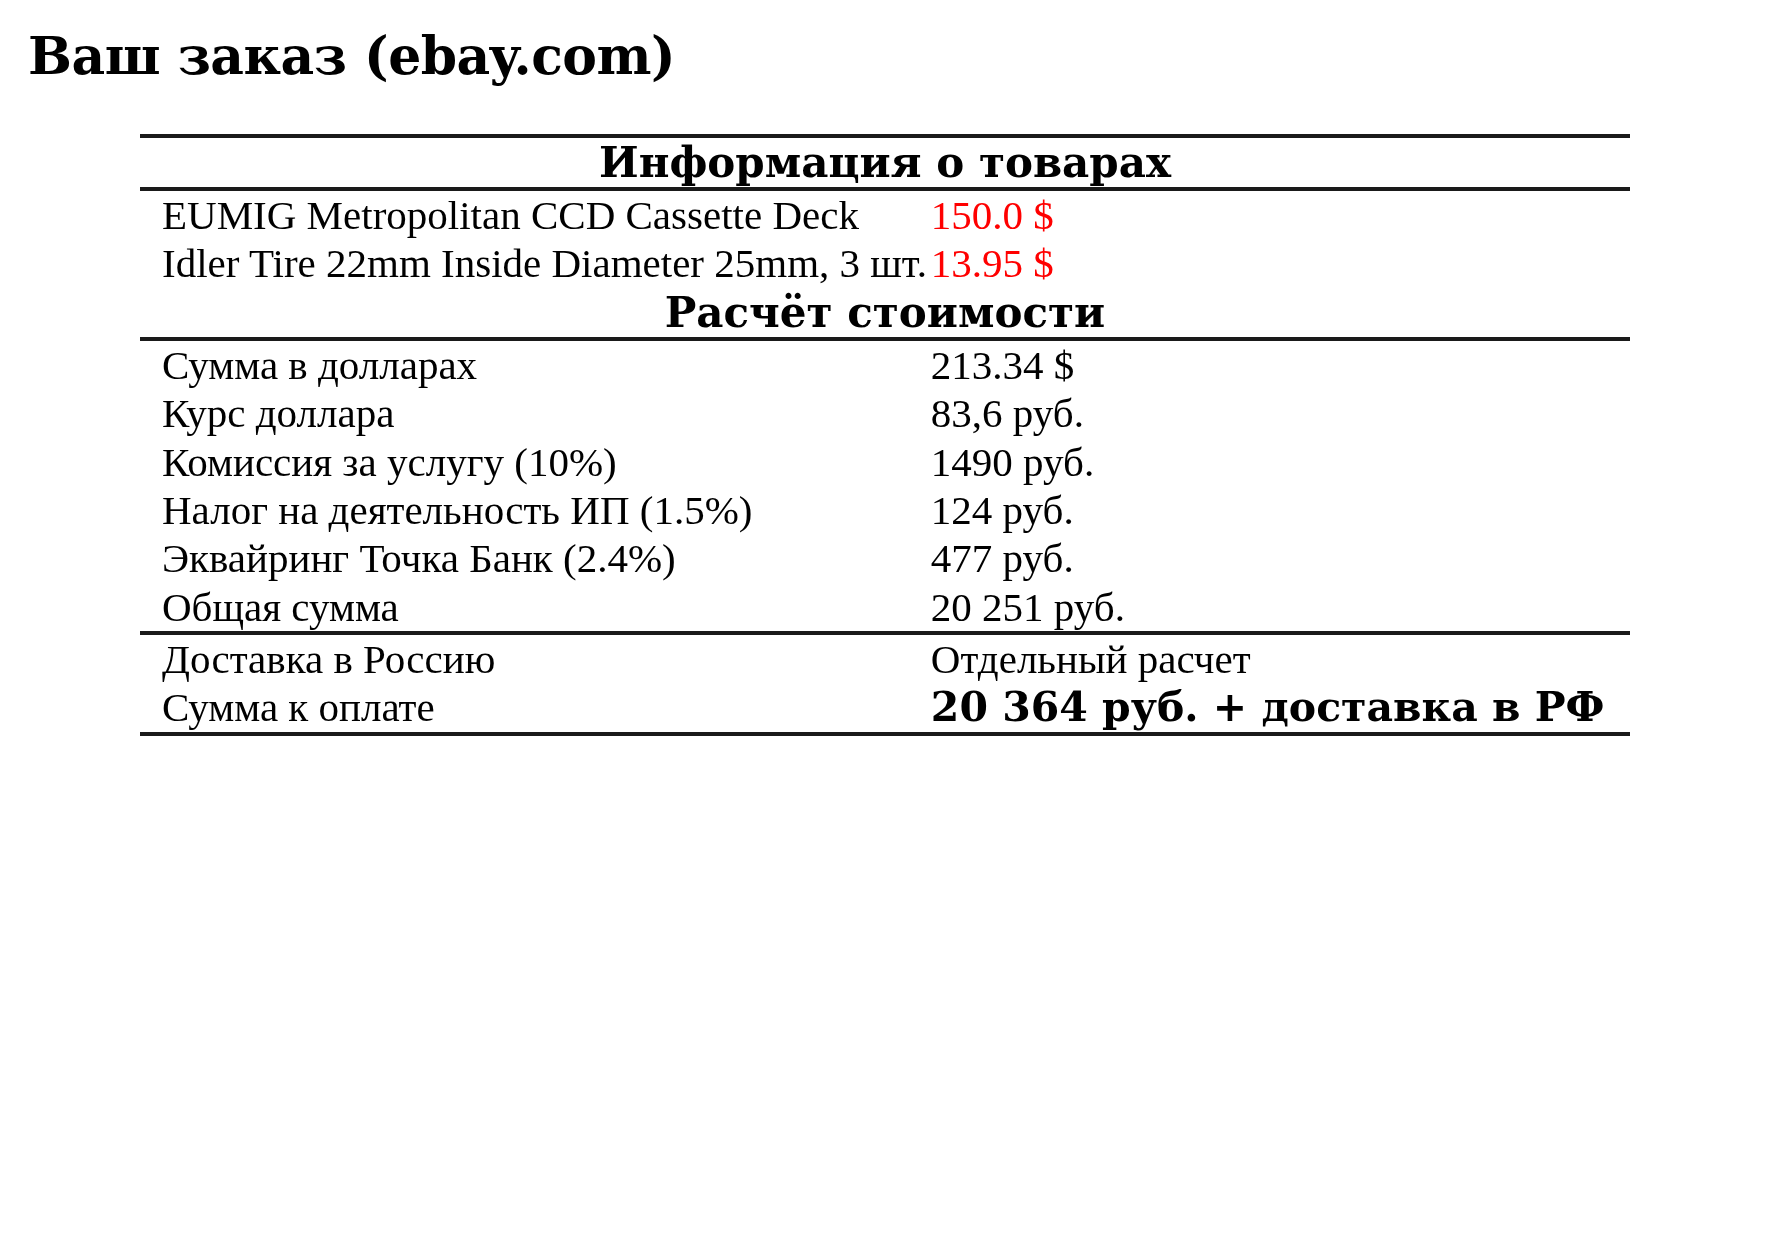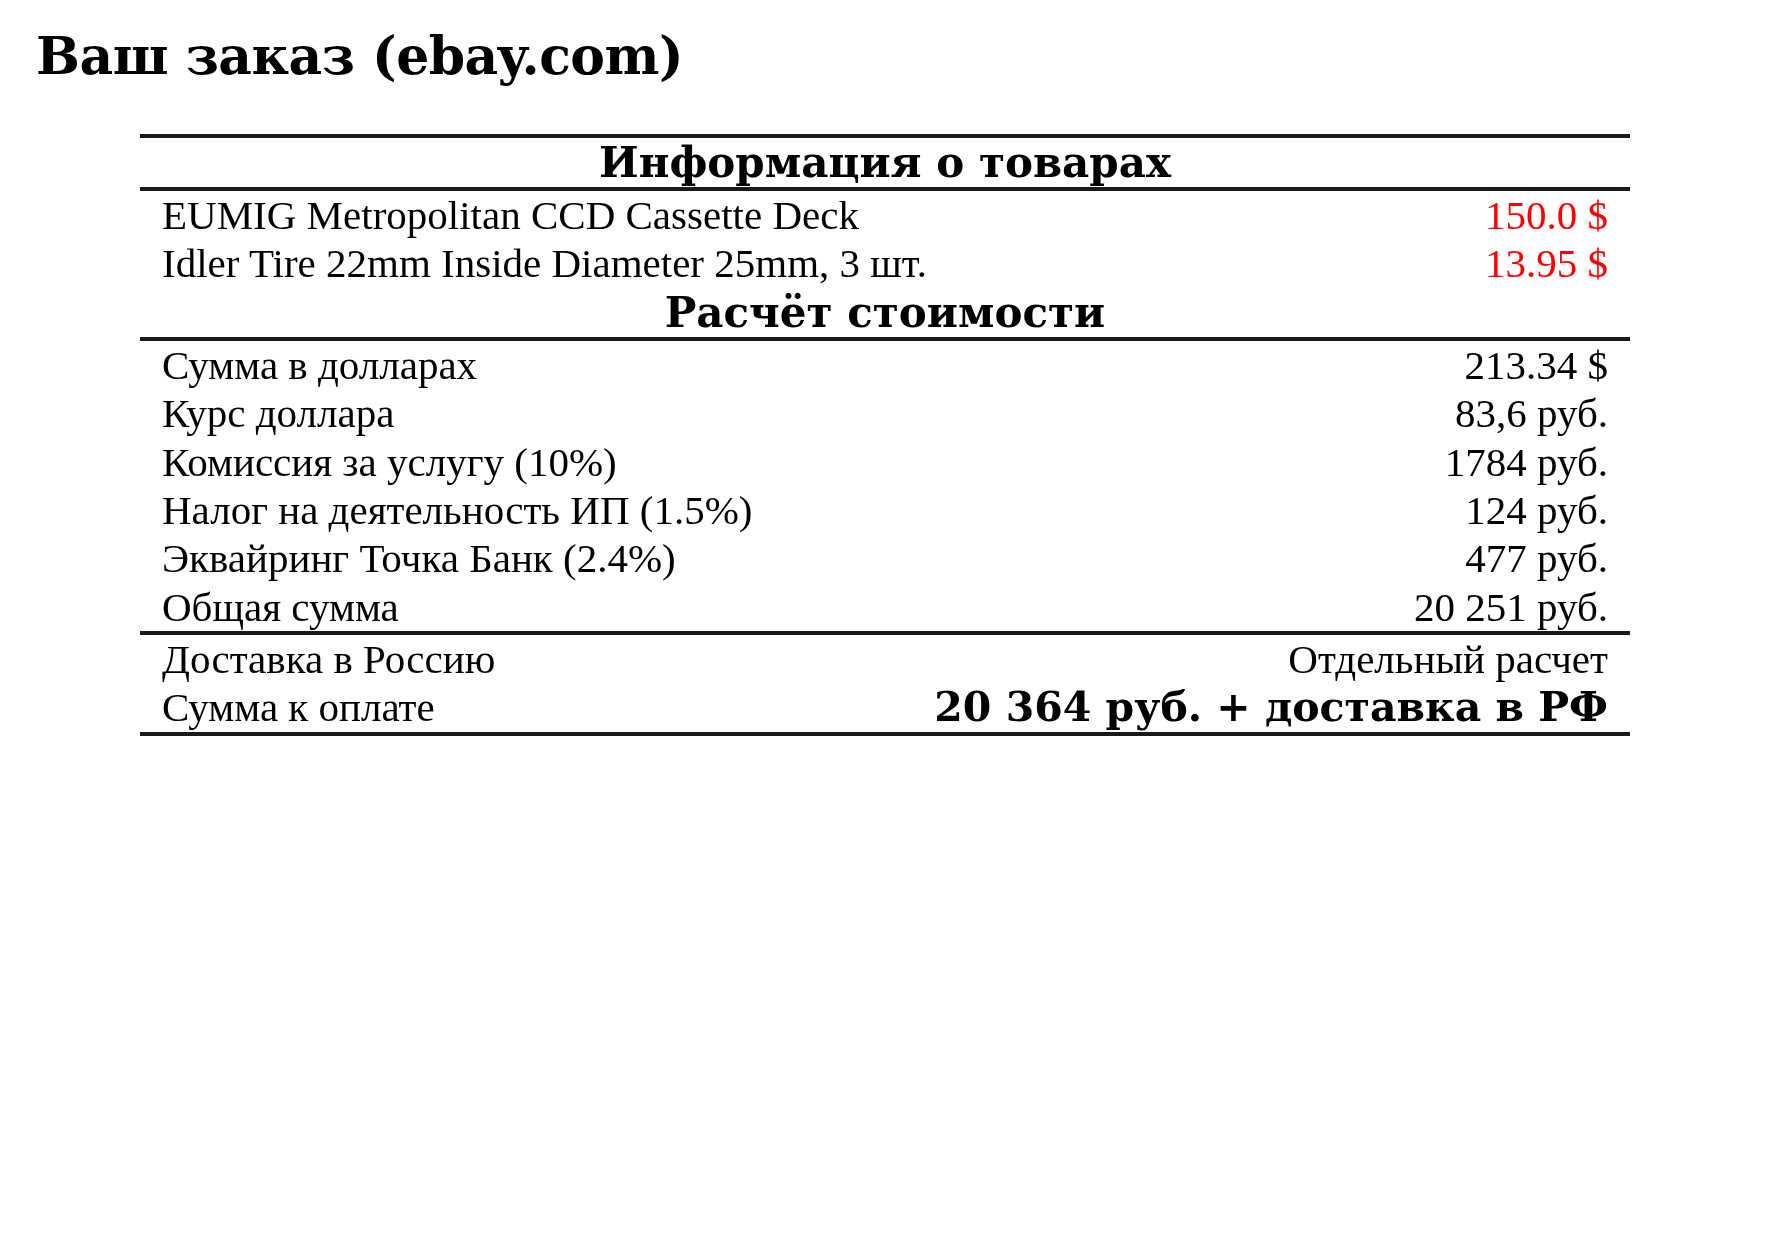--- a/index.html
+++ b/index.html
@@ -18,21 +18,21 @@
     position: relative;
     width: 1775px;
     height: 1250px;
     box-sizing: border-box;
   }
   .doc-title {
     font-family: "DejaVu Serif", serif;
     font-weight: bold;
     font-size: 52px;
     line-height: 1;
-    padding: 30px 0 0 36px;
+    padding: 30px 0 0 28px;
     letter-spacing: -0.5px;
   }
   .table-wrap {
     margin: 52px 0 6px 140px;
     width: 1490px;
   }
   table.order {
     width: 100%;
     border-collapse: collapse;
     font-size: 40px;
@@ -58,21 +58,21 @@
     font-size: 41px;
     padding: 8px 0 9px 0;
     line-height: 1.18;
   }
   .label-cell {
     text-align: left;
     padding-left: 22px !important;
     white-space: nowrap;
   }
   .value-cell {
-    text-align: right;
+    text-align: left;
     padding-right: 22px !important;
     white-space: nowrap;
   }
   .price-red {
     color: #ff0000;
   }
   .italic {
     font-style: italic;
   }
   .bold {
@@ -122,21 +122,21 @@
         </tr>
 
         <tr class="item-row">
           <td class="label-cell">Курс доллара</td>
           <td class="value-cell">83,6 руб.</td>
         </tr>
 
 
         <tr class="item-row pad-top">
           <td class="label-cell">Комиссия за услугу (10%)</td>
-          <td class="value-cell">1784 руб.</td>
+          <td class="value-cell">1490 руб.</td>
         </tr>
 
         <tr class="item-row">
           <td class="label-cell">Налог на деятельность ИП (1.5%)</td>
           <td class="value-cell">124 руб.</td>
         </tr>
 
         <tr class="item-row">
           <td class="label-cell">Эквайринг Точка Банк (2.4%)</td>
           <td class="value-cell">477 руб.</td>

